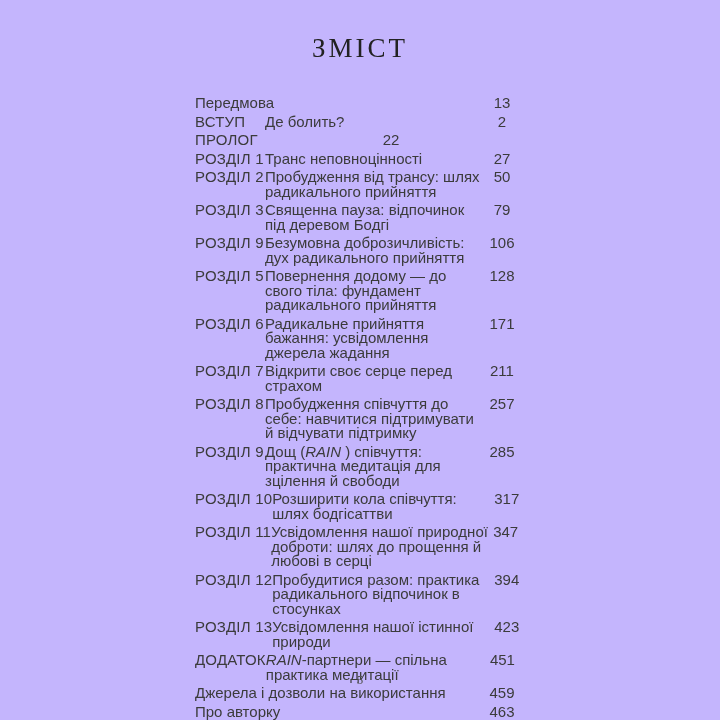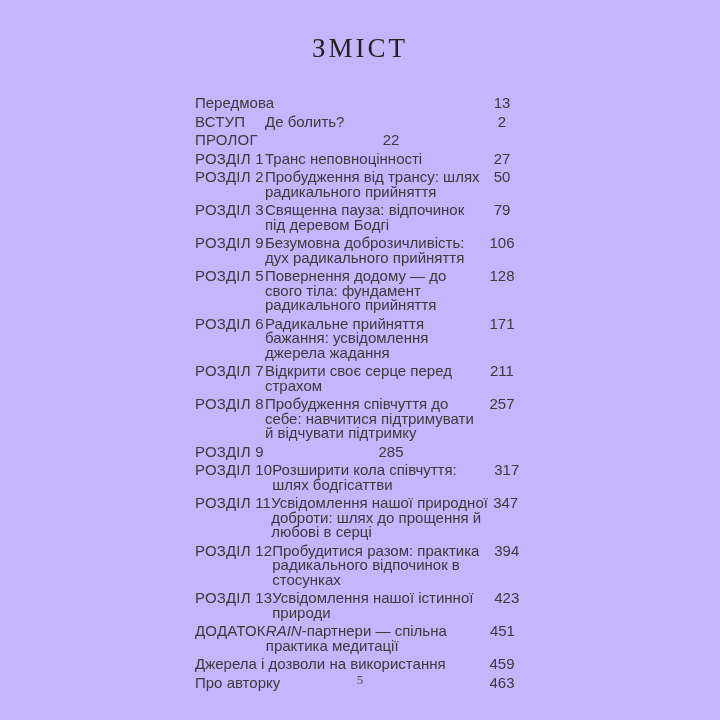--- a/index.html
+++ b/index.html
@@ -121,20 +121,21 @@
     <span class="toc-title"><span>Відкрити своє серце перед страхом</span></span>
     <span class="toc-page">211</span>
   </div>
       <div class="toc-row">
     <span class="toc-label">РОЗДІЛ 8</span>
     <span class="toc-title"><span>Пробудження співчуття до себе: навчитися підтримувати й відчувати підтримку</span></span>
     <span class="toc-page">257</span>
   </div>
       <div class="toc-row">
     <span class="toc-label">РОЗДІЛ 9</span>
+    <span class="toc-title"><span>Дощ (</span><span class="it">RAIN</span><span> ) співчуття: практична медитація для зцілення й свободи</span></span>
     <span class="toc-page">285</span>
   </div>
       <div class="toc-row">
     <span class="toc-label">РОЗДІЛ 10</span>
     <span class="toc-title"><span>Розширити кола співчуття: шлях бодгісаттви</span></span>
     <span class="toc-page">317</span>
   </div>
       <div class="toc-row">
     <span class="toc-label">РОЗДІЛ 11</span>
     <span class="toc-title"><span>Усвідомлення нашої природної доброти: шлях до прощення й любові в серці</span></span>

